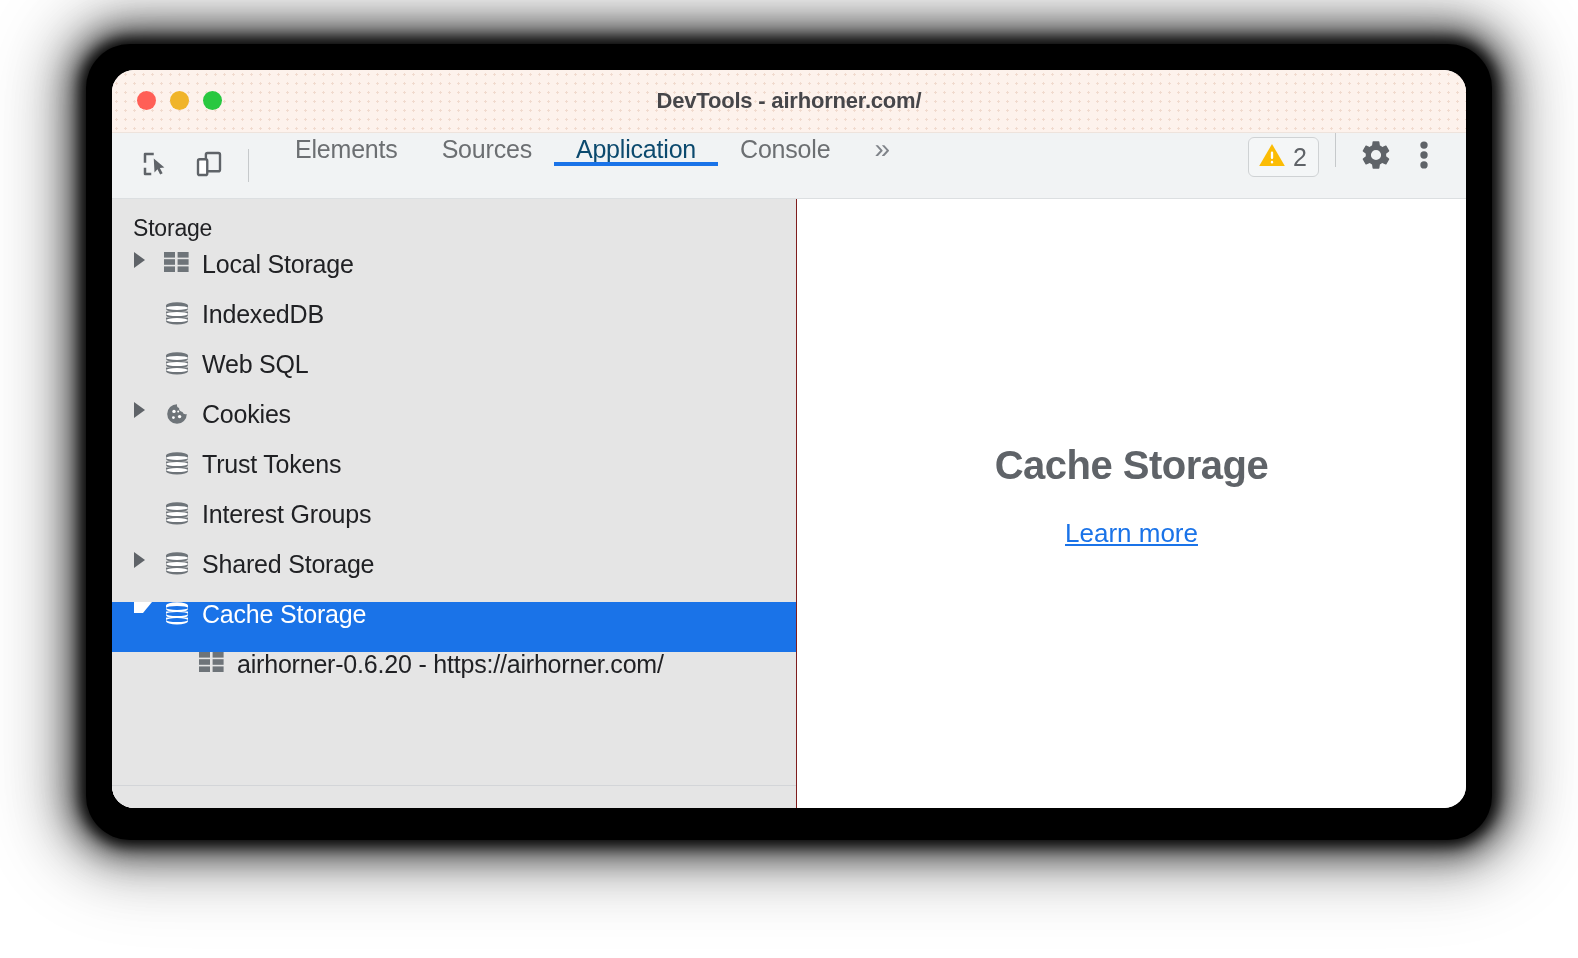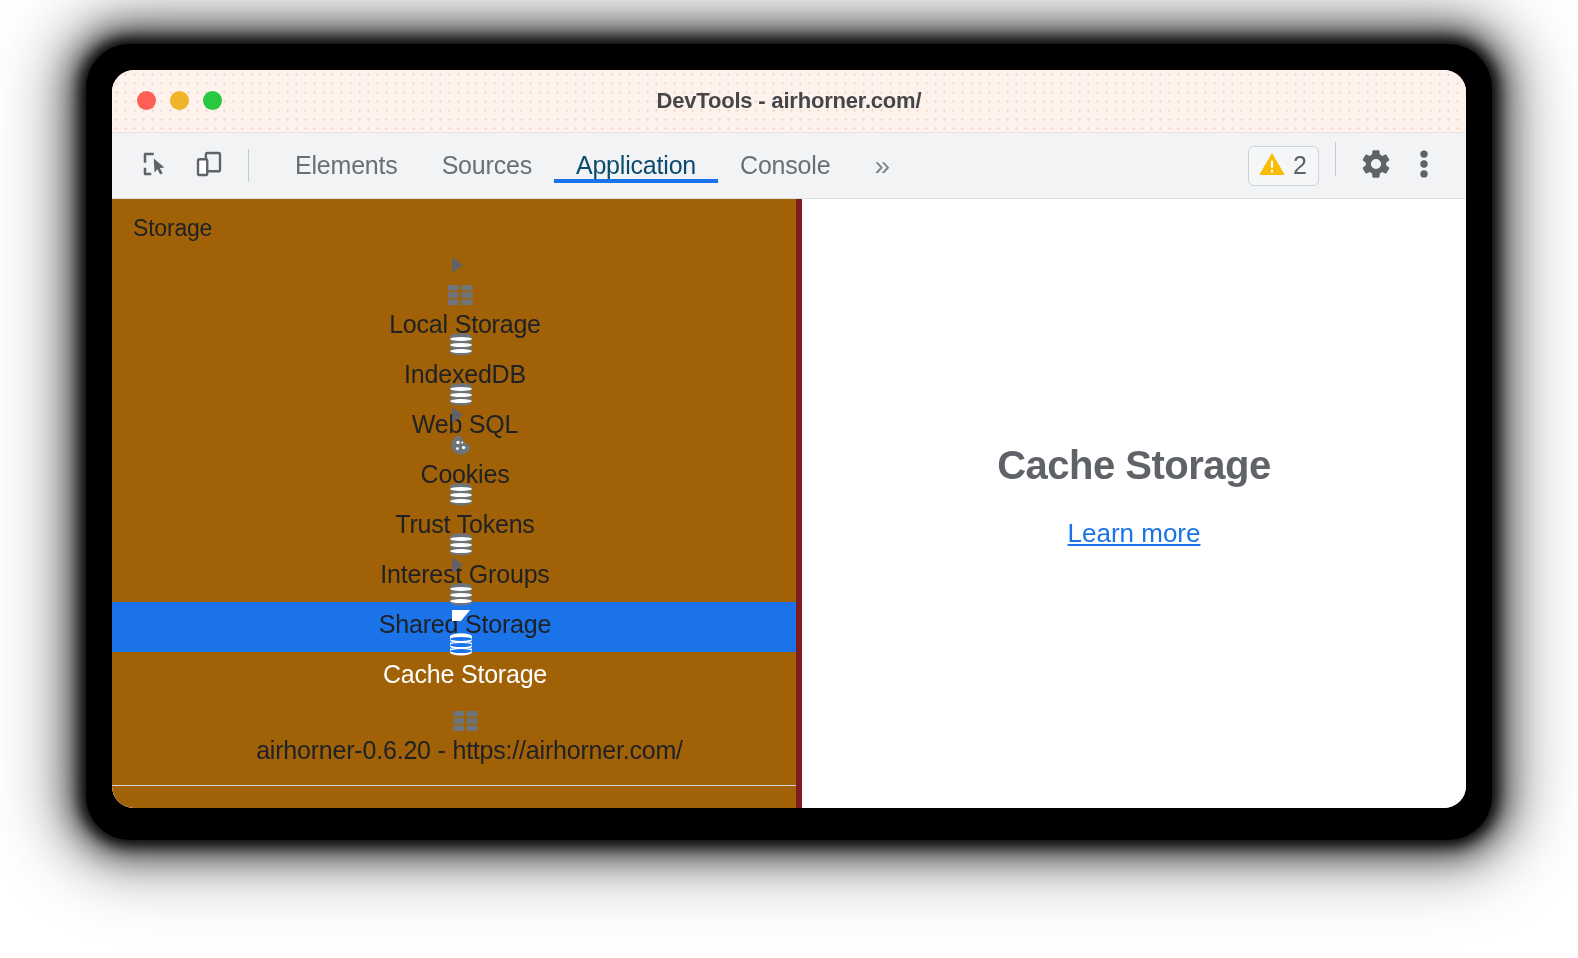--- a/index.html
+++ b/index.html
@@ -76,21 +76,21 @@
     letter-spacing: -0.2px;
   }
 
   
   #toolbar {
     position: relative;
     height: 65px;
     background: #f1f3f4;
     border-bottom: 1px solid #dcdfe1;
     display: flex;
-    align-items: center;
+    align-items: flex-start;
   }
   .tb-icon-btn {
     width: 54px;
     display: flex;
     align-items: center;
     justify-content: center;
     cursor: pointer;
   }
   #tb-left-group { display: flex; align-items: stretch; padding-left: 16px; }
   .tb-divider {
@@ -165,40 +165,39 @@
   
   #panel-body {
     position: relative;
     height: 611px;
     display: flex;
     background: #ffffff;
   }
   #sidebar {
     width: 684px;
     position: relative;
-    background: #a16207;
-    border-right: 6px solid #7f1d1d;
+    background: #e5e5e5;
+    border-right: 1px solid #7f1d1d;
   }
   #storage-header {
     font-size: 23px;
     color: #202124;
     padding: 16px 0 10px 21px;
     letter-spacing: -0.2px;
   }
   .tree-row {
     height: 50px;
     display: flex;
-    align-items: center;
+    align-items: flex-start;
     padding-left: 22px;
     font-size: 25px;
     color: #202124;
     cursor: pointer;
     letter-spacing: -0.2px;
     white-space: nowrap;
-    flex-direction: column;
   }
   .tree-row.selected {
     background: #1a73e8;
     color: #ffffff;
   }
   .twisty {
     width: 26px;
     flex: 0 0 26px;
     display: flex;
     align-items: center;

